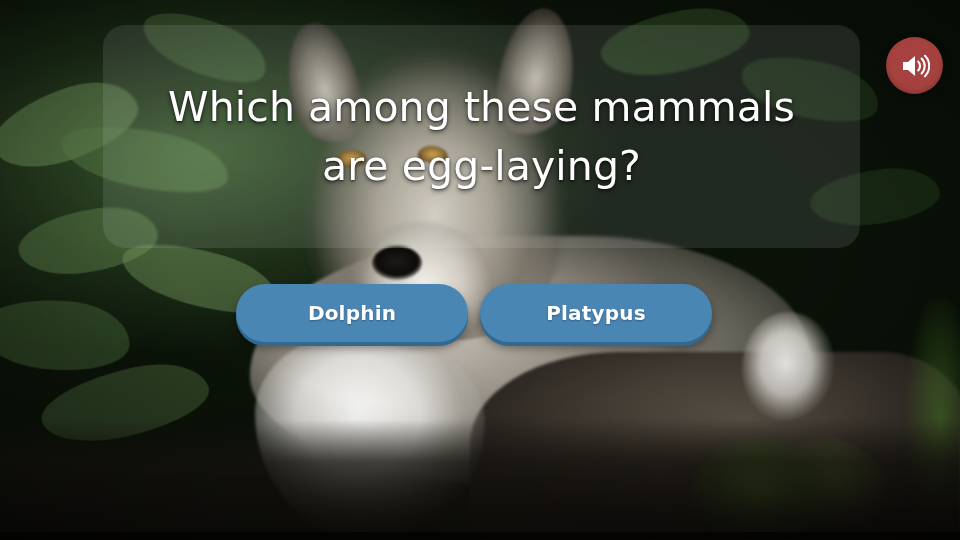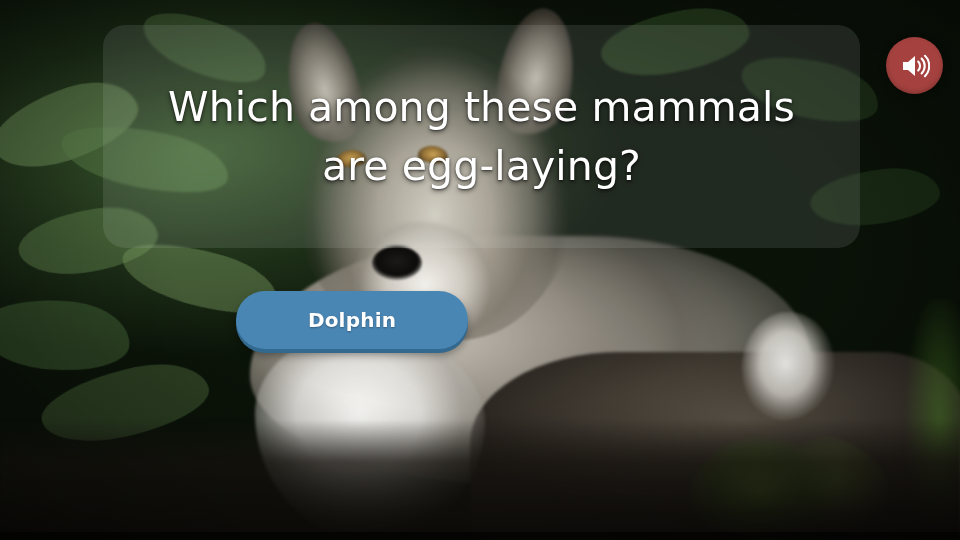--- a/index.html
+++ b/index.html
@@ -138,21 +138,21 @@
     line-height:1.42;
     text-align:center;
     letter-spacing:.1px;
     text-shadow:0 2px 5px rgba(0,0,0,.55), 0 1px 2px rgba(0,0,0,.5);
     font-family:"DejaVu Sans", sans-serif;
   }
 
   
   #answers {
     position:absolute;
-    left:236px; top:291px; width:518px;
+    left:236px; top:284px; width:518px;
     display:grid;
     grid-template-columns:232px 232px;
     grid-template-rows:58px 58px;
     column-gap:52px;
     row-gap:54px;
     gap:12px;
   }
   .answer-btn {
     position:relative;
     width:232px; height:58px;
@@ -222,20 +222,23 @@
   </div>
 
   <div id="question-card">
     <div id="question-text">Which among these mammals are egg-laying?</div>
   </div>
 
   <div id="answers">
     <button class="answer-btn">
       <span>Dolphin</span>
     </button>
+    <button class="answer-btn">
+      <span>Platypus</span>
+    </button>
   </div>
 
   <button id="sound-button" title="Sound">
     <span>
       <svg width="30" height="26" viewBox="0 0 30 26" aria-hidden="true">
         <path d="M3 9 h5 L15 3 v20 L8 17 H3 z" fill="#ffffff"></path>
         <path d="M18.2 8.6 a6.2 6.2 0 0 1 0 8.8" stroke="#ffffff" stroke-width="2.1" fill="none" stroke-linecap="round"></path>
         <path d="M21.6 5.6 a10.4 10.4 0 0 1 0 14.8" stroke="#ffffff" stroke-width="2.1" fill="none" stroke-linecap="round"></path>
         <path d="M25.0 2.8 a14.4 14.4 0 0 1 0 20.4" stroke="#ffffff" stroke-width="2.1" fill="none" stroke-linecap="round"></path>
       </svg>

